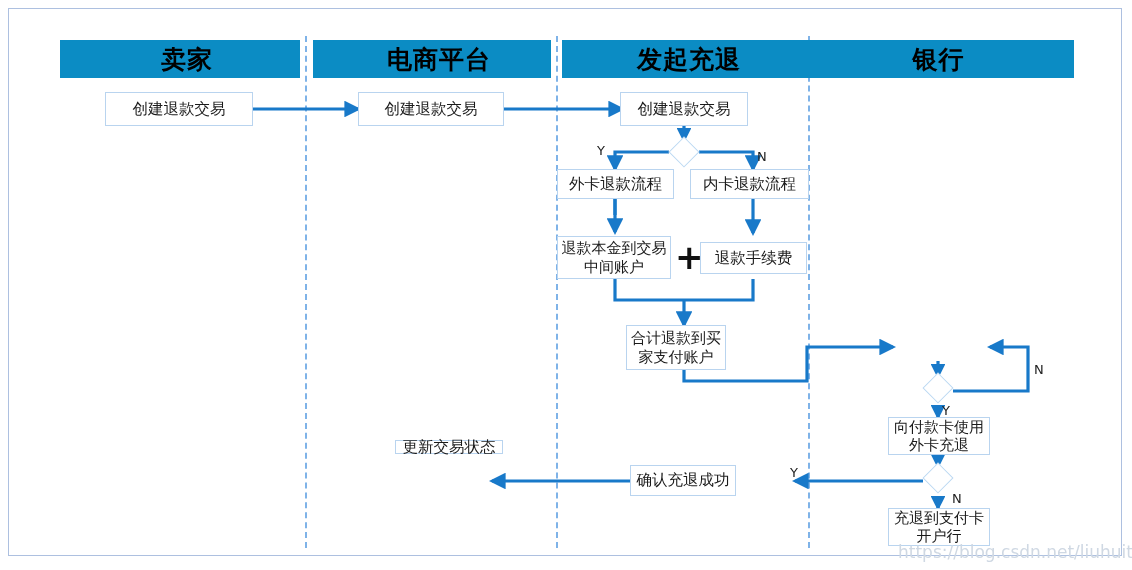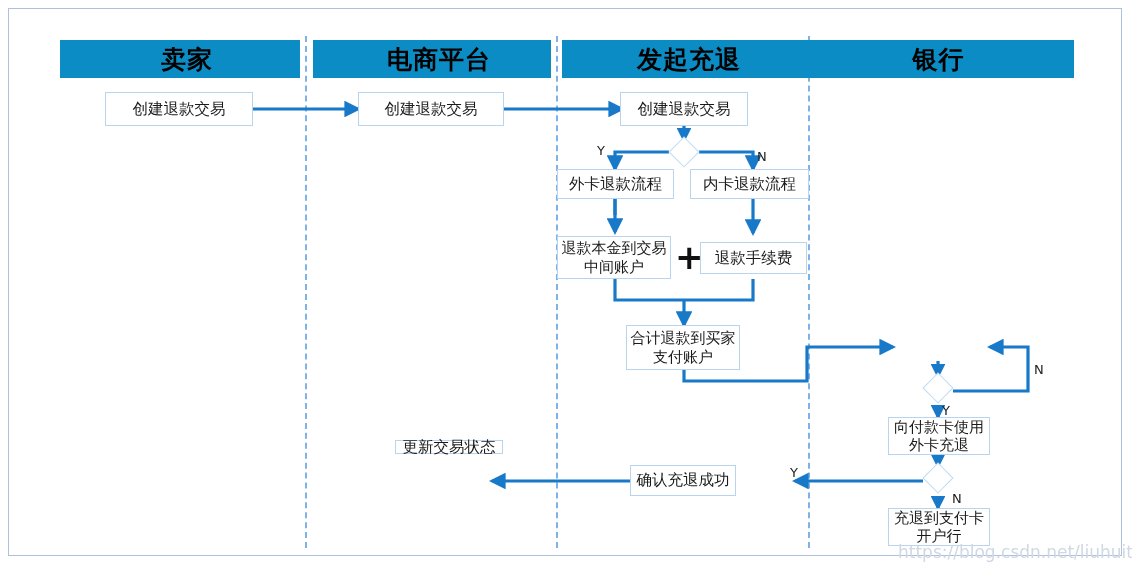--- a/index.html
+++ b/index.html
@@ -172,21 +172,21 @@
 
   <div class="node" style="left:557px; top:169px; width:117px; height:30px;">外卡退款流程</div>
   <div class="node" style="left:690px; top:169px; width:119px; height:30px;">内卡退款流程</div>
 
   <div class="node" style="left:557px; top:236px; width:114px; height:43px; font-size:15px;">退款本金到交易中间账户</div>
 
   <div class="plus" style="left:675px; top:240px;">+</div>
 
   <div class="node" style="left:700px; top:242px; width:107px; height:32px;">退款手续费</div>
 
-  <div class="node" style="left:626px; top:325px; width:114px; height:45px; font-size:15px;">合计退款到买家支付账户</div>
+  <div class="node" style="left:626px; top:325px; width:100px; height:45px; font-size:15px;">合计退款到买家支付账户</div>
 
 
   <div class="diamond" style="left:927px; top:377px; width:22px; height:22px;"></div>
   <div class="lbl" style="left:1034px; top:363px;">N</div>
   <div class="lbl" style="left:942px; top:404px;">Y</div>
 
   <div class="node" style="left:888px; top:417px; width:102px; height:38px; font-size:15px;">向付款卡使用外卡充退</div>
 
   <div class="diamond" style="left:927px; top:467px; width:22px; height:22px;"></div>
   <div class="lbl" style="left:952px; top:492px;">N</div>

